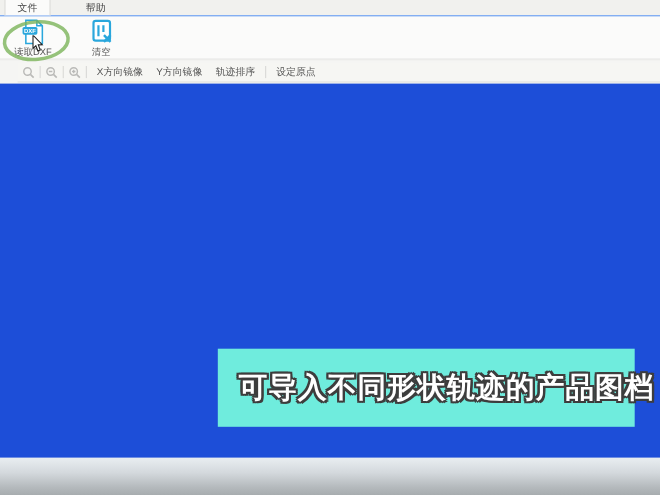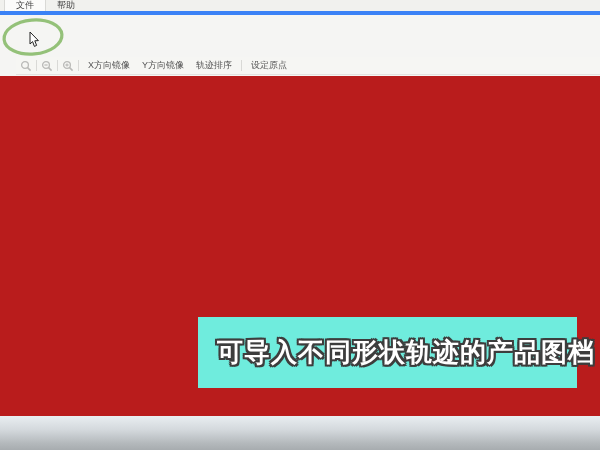--- a/index.html
+++ b/index.html
@@ -2,22 +2,22 @@
 <html><head>
 <meta charset="utf-8">
 <style>
   * { margin:0; padding:0; box-sizing:border-box; }
   html,body { width:600px; height:450px; }
   body { font-family:"Liberation Sans", sans-serif; background:#fff; }
   .window { position:relative; width:600px; height:450px; overflow:hidden; background:#f5f5f3; }
 
   
   .menubar { position:absolute; left:0; top:0; width:600px; height:15px;
-             background:#f1f1ee; border-bottom:4px solid #3b82f6;
-             display:flex; align-items:stretch; font-size:9px; color:#454545; }
+             background:#f1f1ee; border-bottom:1px solid #3b82f6;
+             display:flex; align-items:stretch; font-size:9px; color:#454545;gap:21px; }
   .menu-tab { padding:0 11px; display:flex; align-items:center; cursor:default; }
   .menu-tab.active { background:#fbfbfa; border-left:1px solid #d9d9d6; border-right:1px solid #d9d9d6; }
   .menu-tab.active { margin-left:4px; }
 
   
   .ribbon { position:absolute; left:0; top:15px; width:600px; height:40px;
             background:#fbfbfa; border-bottom:2px solid #ececea;
             display:flex; align-items:flex-start; padding-left:5px; }
   .ribbon-btn { width:50px; height:38px; display:flex; flex-direction:column;
                 align-items:center; justify-content:flex-start; padding-top:2px;
@@ -33,21 +33,21 @@
   
   .toolbar { position:absolute; left:16px; top:57px; width:600px; height:18px;
              background:#f6f6f3; border-bottom:1px solid #e2e2df;
              display:flex; align-items:center; font-size:9px; color:#555;
              padding-left:3px; }
   .tool-zoom { width:14px; height:14px; display:flex; align-items:center; justify-content:center; opacity:.55; }
   .vsep { width:1px; height:11px; background:#d9d9d6; margin:0 3px; }
   .tool-txt { padding:0 6px; white-space:nowrap; }
 
   
-  .canvas { position:absolute; left:0; top:76px; width:600px; height:374px; background:#b91c1c; }
+  .canvas { position:absolute; left:0; top:76px; width:600px; height:374px; background:#1d4ed8; }
 
   
   .banner { position:absolute; left:198px; top:241px; width:379px; height:71px;
             background:#6fecdd; display:flex; align-items:center; }
   .banner-text { font-size:26px; font-weight:bold; color:#ffffff; letter-spacing:1px;
                  padding-left:19px; white-space:nowrap;
                  text-shadow:-2px -2px 0 #3d3d3d, 2px -2px 0 #3d3d3d,
                              -2px 2px 0 #3d3d3d, 2px 2px 0 #3d3d3d,
                              -2px 0 0 #3d3d3d, 2px 0 0 #3d3d3d,
                               0 -2px 0 #3d3d3d, 0 2px 0 #3d3d3d; }
@@ -59,20 +59,45 @@
 </head>
 <body>
 
 <div class="window">
 
   <div class="menubar">
     <div class="menu-tab active">文件</div>
     <div class="menu-tab">帮助</div>
   </div>
 
+  <div class="ribbon">
+    <div class="ribbon-btn">
+      <span class="ico">
+        <svg width="22" height="24" viewBox="0 0 22 24">
+          <path d="M4.5 1.5 h10 l5 5 v16 h-15 z" fill="#ffffff" stroke="#2aa7dc" stroke-width="1.4"></path>
+          <path d="M14.5 1.5 v5 h5" fill="none" stroke="#2aa7dc" stroke-width="1.4"></path>
+          <rect x="1.5" y="7.5" width="13.5" height="7" rx="1.5" fill="#2aa7dc"></rect>
+          <text x="8.2" y="12.8" font-size="5.4" font-weight="bold" fill="#ffffff" text-anchor="middle" font-family="Liberation Sans, sans-serif">DXF</text>
+        </svg>
+      </span>
+      <span class="lbl">读取DXF</span>
+    </div>
+    <div class="ribbon-btn">
+      <span class="ico">
+        <svg width="22" height="24" viewBox="0 0 22 24">
+          <rect x="4" y="2" width="15" height="18" rx="2" fill="#ffffff" stroke="#2aa7dc" stroke-width="2"></rect>
+          <line x1="8.5" y1="6" x2="8.5" y2="16" stroke="#2aa7dc" stroke-width="2"></line>
+          <line x1="13" y1="6" x2="13" y2="12" stroke="#2aa7dc" stroke-width="2"></line>
+          <line x1="13.5" y1="15" x2="19.5" y2="21" stroke="#2aa7dc" stroke-width="2.2"></line>
+          <line x1="19.5" y1="15" x2="13.5" y2="21" stroke="#2aa7dc" stroke-width="2.2"></line>
+        </svg>
+      </span>
+      <span class="lbl">清空</span>
+    </div>
+  </div>
 
   <svg class="annotation" viewBox="0 0 72 48">
     <ellipse cx="33" cy="23" rx="29" ry="17" fill="none" stroke="#7cb45a" stroke-width="3.2" opacity="0.8" transform="rotate(-5 33 23)"></ellipse>
   </svg>
 
   <svg class="cursor" viewBox="0 0 11 16">
     <polygon points="1,0 1,12 3.6,9.6 5.4,14.4 7.6,13.4 5.8,8.8 9.4,8.6" fill="#ffffff" stroke="#222" stroke-width="1"></polygon>
   </svg>
 
   <div class="toolbar">

